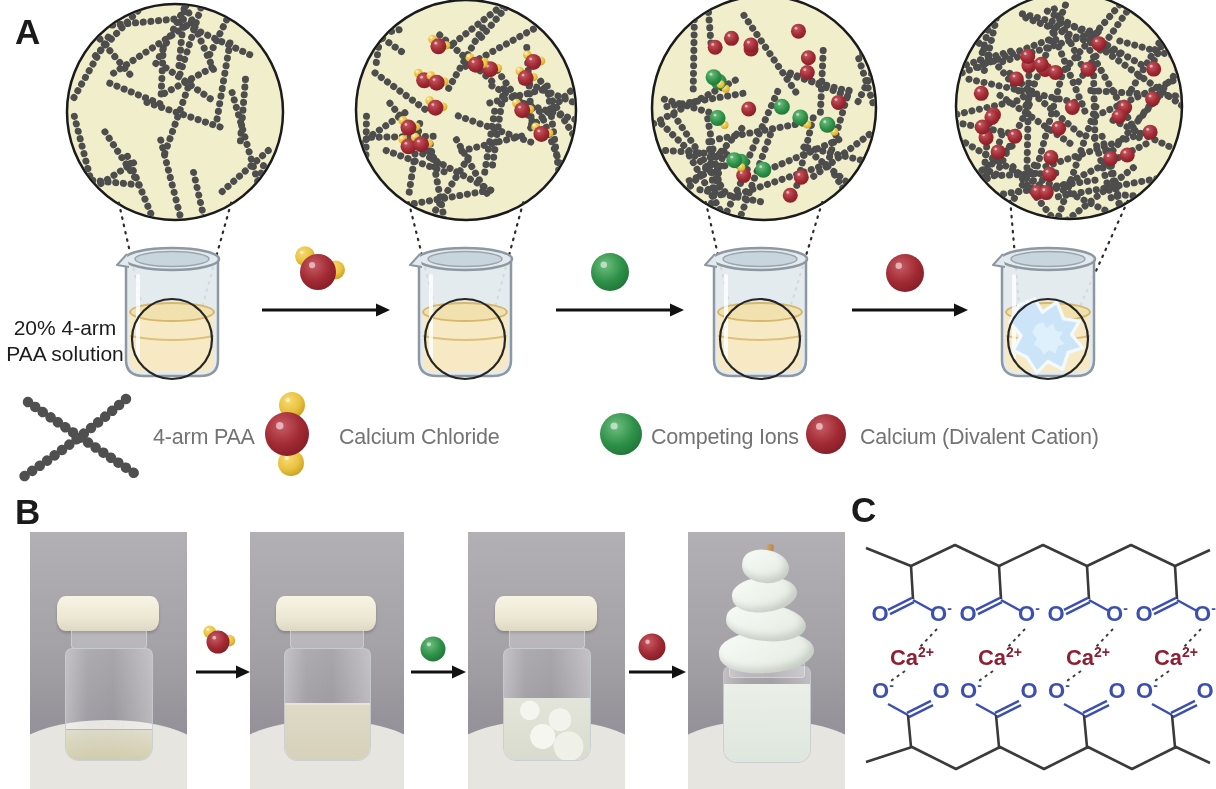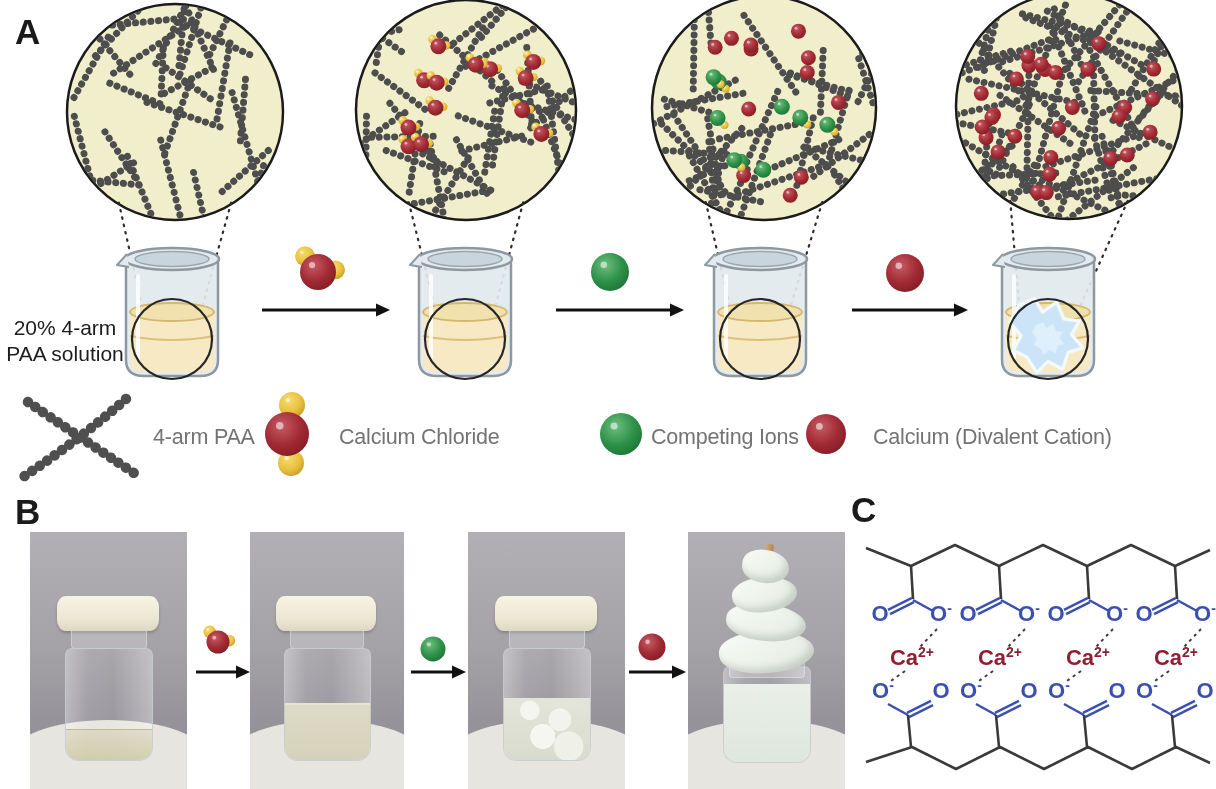--- a/index.html
+++ b/index.html
@@ -796,21 +796,21 @@
     </svg>
 
   <div class="lbl" style="left:-4px;top:315px;width:138px;">
     <div>20% 4-arm</div>
     <div>PAA solution</div>
   </div>
 
   <div class="legend-label" style="left:153px;top:425px;">4-arm PAA</div>
   <div class="legend-label" style="left:321px;top:425px;margin-left:18px;">Calcium Chloride</div>
   <div class="legend-label" style="left:651px;top:425px;text-align:center;">Competing Ions</div>
-  <div class="legend-label" style="left:860px;top:425px;margin-left:13px;">Calcium (Divalent Cation)</div>
+  <div class="legend-label" style="left:860px;top:425px;">Calcium (Divalent Cation)</div>
 
   <div class="photo" style="left:30px;width:157px;">
     <div class="table"></div>
     <div class="vial">
       <div class="cap"></div>
       <div class="neck"></div>
       <div class="bodyv">
         <div class="liquid liq1"></div>
       </div>
     </div>

